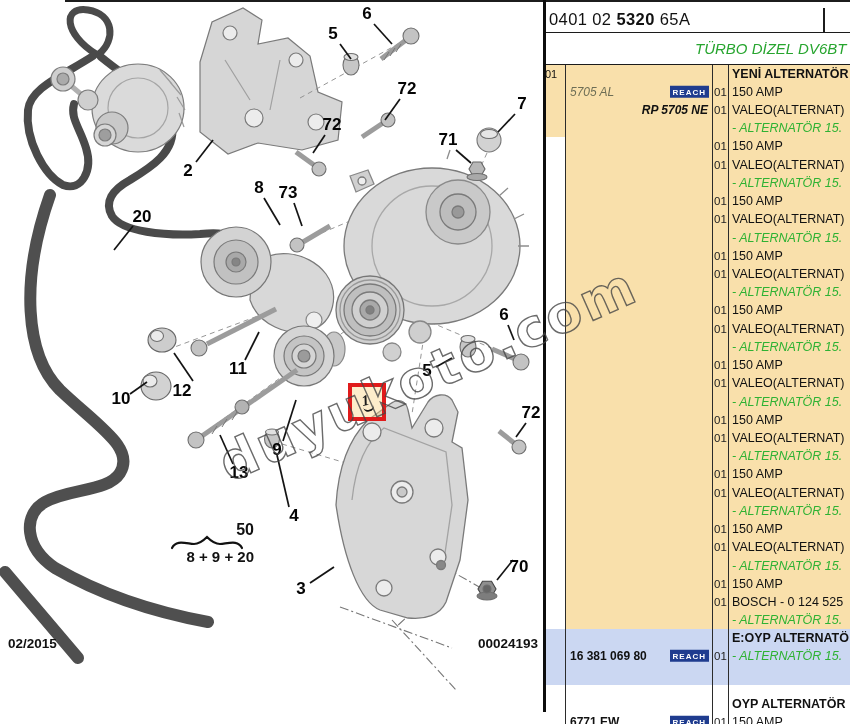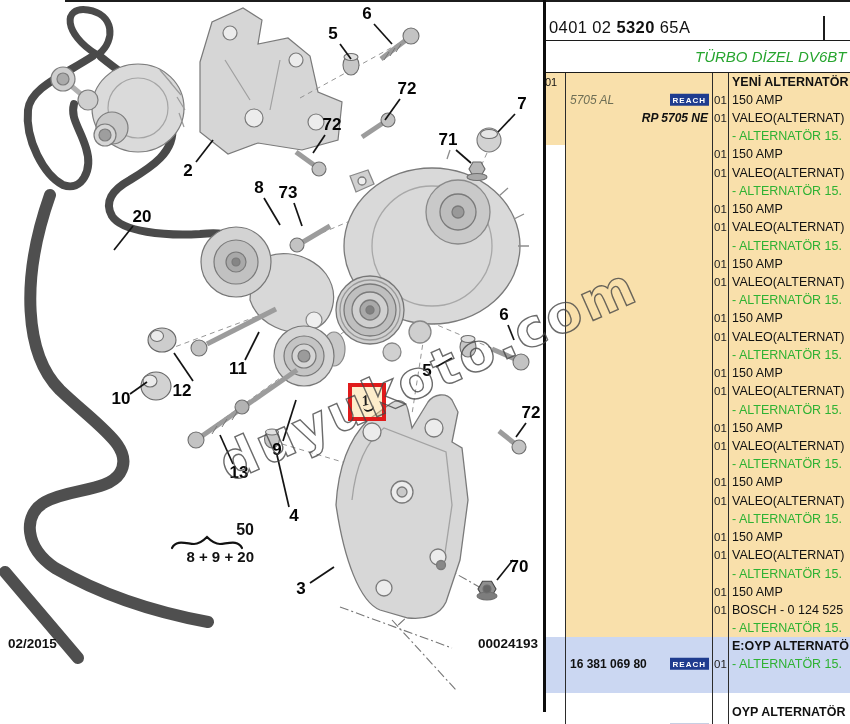--- a/index.html
+++ b/index.html
@@ -21,21 +21,21 @@
              color:transparent;-webkit-text-stroke:1.4px rgba(70,70,70,.8);
              transform:rotate(-24deg);transform-origin:0 50%;white-space:nowrap;}
   .stamp{position:absolute;font-weight:bold;font-size:13.5px;color:#111;z-index:3;text-align:right;}
   .stamp.date{left:8px;top:636px;}
   .stamp.doc{left:450px;top:636px;width:88px;text-align:right;}
   .formula{position:absolute;left:160px;top:521px;width:94px;text-align:right;z-index:3;}
   .formula .sum{font-weight:bold;font-size:16px;}
   .formula .parts{font-weight:bold;font-size:15px;margin-top:9px;}
   .top-line{position:absolute;left:65px;top:0;width:785px;height:2px;background:#1c1c1c;z-index:5;}
   
-  .table{position:absolute;left:543px;top:16px;width:307px;height:678px;background:#fff;}
+  .table{position:absolute;left:543px;top:8px;width:307px;height:678px;background:#fff;}
   .tborder-left{position:absolute;left:543px;top:0;width:2.5px;height:712px;background:#0d0d0d;z-index:6;}
   .thead-code{position:relative;height:21.5px;border-bottom:1.5px solid #1c1c1c;
               font-size:16.5px;padding:2px 0 0 6px;letter-spacing:.4px;}
   .thead-code .bold{font-weight:bold;}
   .code-divider{position:absolute;left:280px;top:0;width:1.5px;height:100%;background:#1c1c1c;}
   .thead-sub{height:31px;border-bottom:1.5px solid #1c1c1c;display:flex;align-items:center;}
   .subtitle{font-style:italic;font-size:15px;color:#27a52f;padding-left:152px;white-space:nowrap;}
   .tbody{display:flex;flex-direction:column;}
   .trow{display:flex;height:18.23px;flex:none;}
   .tcell{display:flex;align-items:center;overflow:visible;white-space:nowrap;}
@@ -45,21 +45,21 @@
   .cd{flex:1;font-size:12.5px;padding-left:3px;}
   .sec-or .cb,.sec-or .cc,.sec-or .cd{background:#f9e0ab;}
   .sec-or .ca.afill{background:#f9e0ab;}
   .sec-bl .tcell{background:#cbd7f2;}
   .sec-wh .tcell{background:#fff;}
   .part{color:#111;}
   .part.o{color:#6e6e55;font-style:italic;}
   .part.bi{font-weight:bold;font-style:italic;position:absolute;right:4px;}
   .part.b{font-weight:bold;}
   .ds-b{font-weight:bold;}
-  .ds-g{color:#2eb233;}
+  .ds-g{color:#2eb233;font-style:italic;}
   .reach{position:absolute;right:3px;top:50%;transform:translateY(-50%);
          background:#1f3c8f;color:#fff;font-weight:bold;font-size:8px;
          letter-spacing:1px;padding:2px 3px 1.5px 3px;}
   .leader{stroke:#141414;stroke-width:1.7;}
 </style>
 </head>
 <body>
 
 <div class="page">
 

